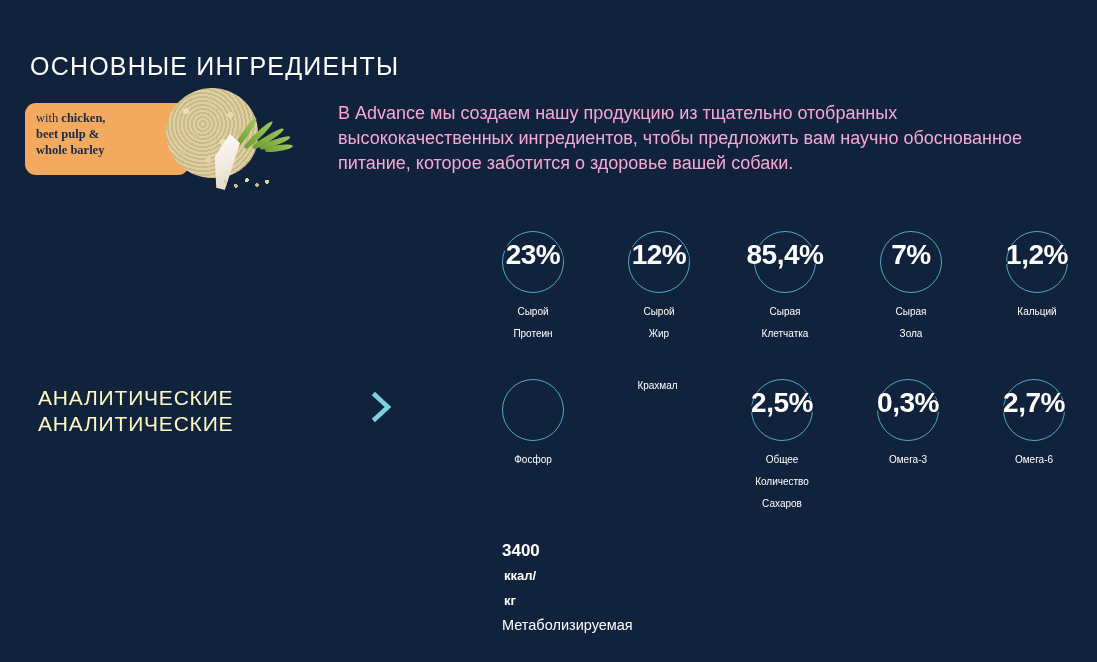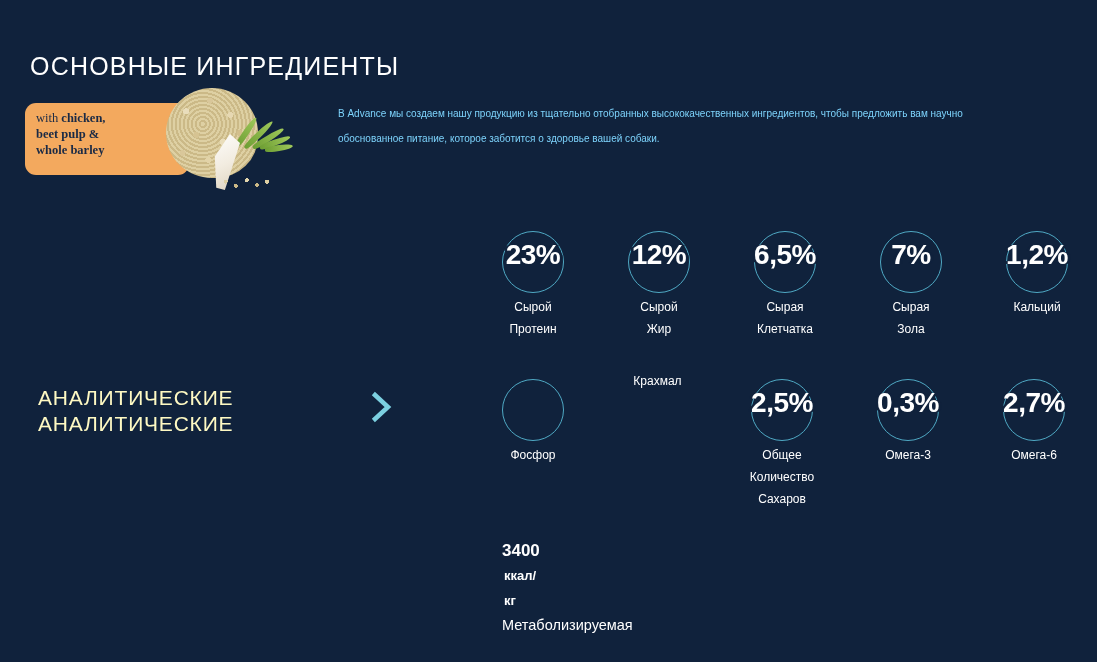--- a/index.html
+++ b/index.html
@@ -138,24 +138,24 @@
       radial-gradient(circle at 66% 65%, #cbb987 0 2px, transparent 2px),
       radial-gradient(circle at 84% 40%, #ded0a3 0 2px, transparent 2px);
   }
 
   
   .intro {
     position: absolute;
     left: 338px;
     top: 101px;
     width: 690px;
-    font-size: 10px;
+    font-size: 18px;
     line-height: 25px;
     font-weight: 500;
-    color: #7dd3fc;
+    color: #f9a8d4;
   }
   .intro .brand {
     font-weight: 400;
   }
 
   
   .analytic-label {
     position: absolute;
     left: 38px;
     top: 385px;
@@ -219,21 +219,22 @@
     font-size: 28px;
     font-weight: 700;
     letter-spacing: -0.5px;
     color: #ffffff;
     text-shadow:
       -2px 0 0 #10223c, 2px 0 0 #10223c,
       -3px 0 0 #10223c, 3px 0 0 #10223c;
     white-space: nowrap;
   }
   .ring-label {
-    font-size: 12px;
+    margin-top: 5px;
+    font-size: 10px;
     line-height: 22px;
     font-weight: 400;
     color: #ffffff;
   }
 
   
   .energy {
     position: absolute;
     left: 502px;
     top: 538px;
@@ -333,21 +334,21 @@
         </div>
         <div class="ring-label">
           <div>Сырой</div>
           <div>Жир</div>
         </div>
       </div>
 
       <div class="nutrient">
         <div class="ring-box">
           <div class="ring"></div>
-          <div class="ring-value">6,5%</div>
+          <div class="ring-value">85,4%</div>
         </div>
         <div class="ring-label">
           <div>Сырая</div>
           <div>Клетчатка</div>
         </div>
       </div>
 
       <div class="nutrient">
         <div class="ring-box">
           <div class="ring"></div>

